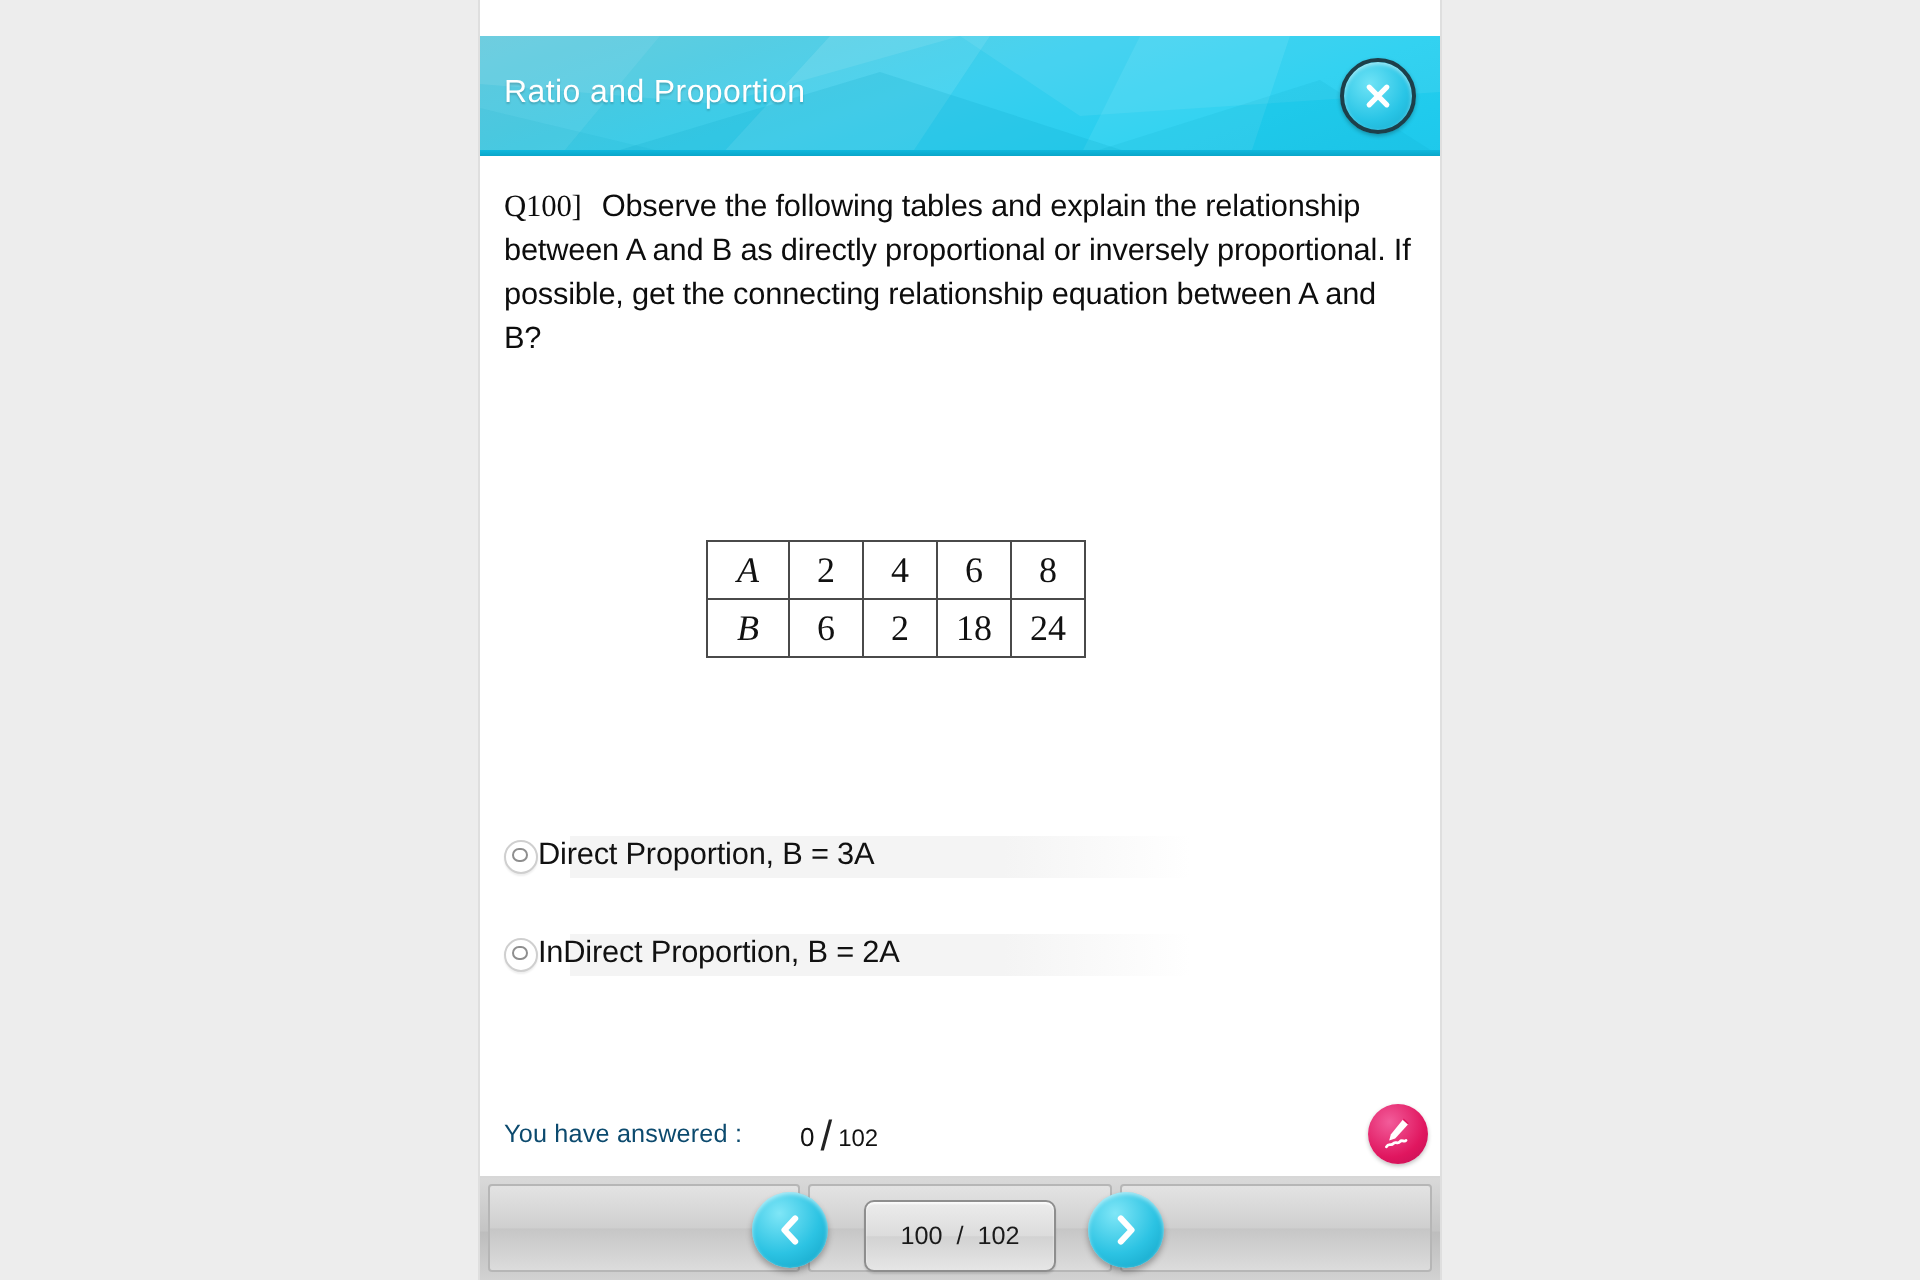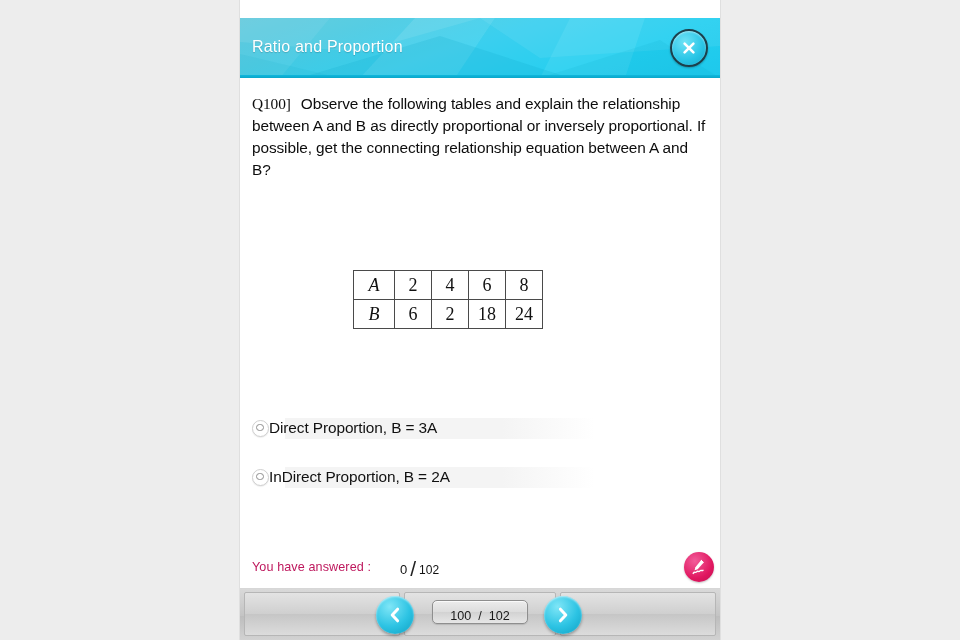--- a/index.html
+++ b/index.html
@@ -208,21 +208,21 @@
   #answered {
     position: absolute;
     left: 0; top: 548px;
     width: 480px; height: 40px;
     background: #fff;
     border-bottom: 1px solid #d7d7d7;
   }
   #answeredLabel {
     position: absolute; left: 12px; top: 12px;
     font-size: 12.6px;
-    color: #be185d;
+    color: #0c4a6e;
     letter-spacing: .1px;
   }
   #answeredCount {
     position: absolute; left: 160px; top: 7px;
     font-size: 13px; color: #111;
     display: flex; align-items: baseline; gap: 3px;
   }
   #answeredCount .num  { font-size: 13px; }
   #answeredCount .sl   { font-size: 21px; font-weight: 300; color:#222; position:relative; top:2px; }
   #answeredCount .tot  { font-size: 12px; }
@@ -264,26 +264,26 @@
     box-shadow: 0 2px 3px rgba(0,0,0,.3), inset 0 1px 2px rgba(255,255,255,.6);
     cursor: pointer;
   }
   #prevBtn { left: 136px; }
   #nextBtn { left: 304px; }
   .navcircle svg { position:absolute; left:50%; top:50%; transform:translate(-50%,-50%); }
 
   #pageBox {
     position: absolute;
     left: 192px; top: 11px;
-    width: 96px; height: 24px;
+    width: 96px; height: 36px;
     border-radius: 5px;
     border: 1.4px solid #8e8e8e;
     background: linear-gradient(#ececec,#dcdcdc 50%, #d2d2d2 51%, #e6e6e6 100%);
     box-shadow: inset 0 1px 1px rgba(255,255,255,.8), 0 1px 1px rgba(0,0,0,.12);
-    display: flex; align-items: flex-end; justify-content: center;
+    display: flex; align-items: center; justify-content: center;
     font-size: 12.6px; color: #1a1a1a;
     cursor: pointer;
     box-sizing: border-box;
   }
   #pageBox .sep { margin: 0 7px; font-weight: 300; }
 
   
   #screen .edge-l, #screen .edge-r {
     position: absolute; top: 0; width: 1px; height: 640px;
     background: rgba(0,0,0,.06);

